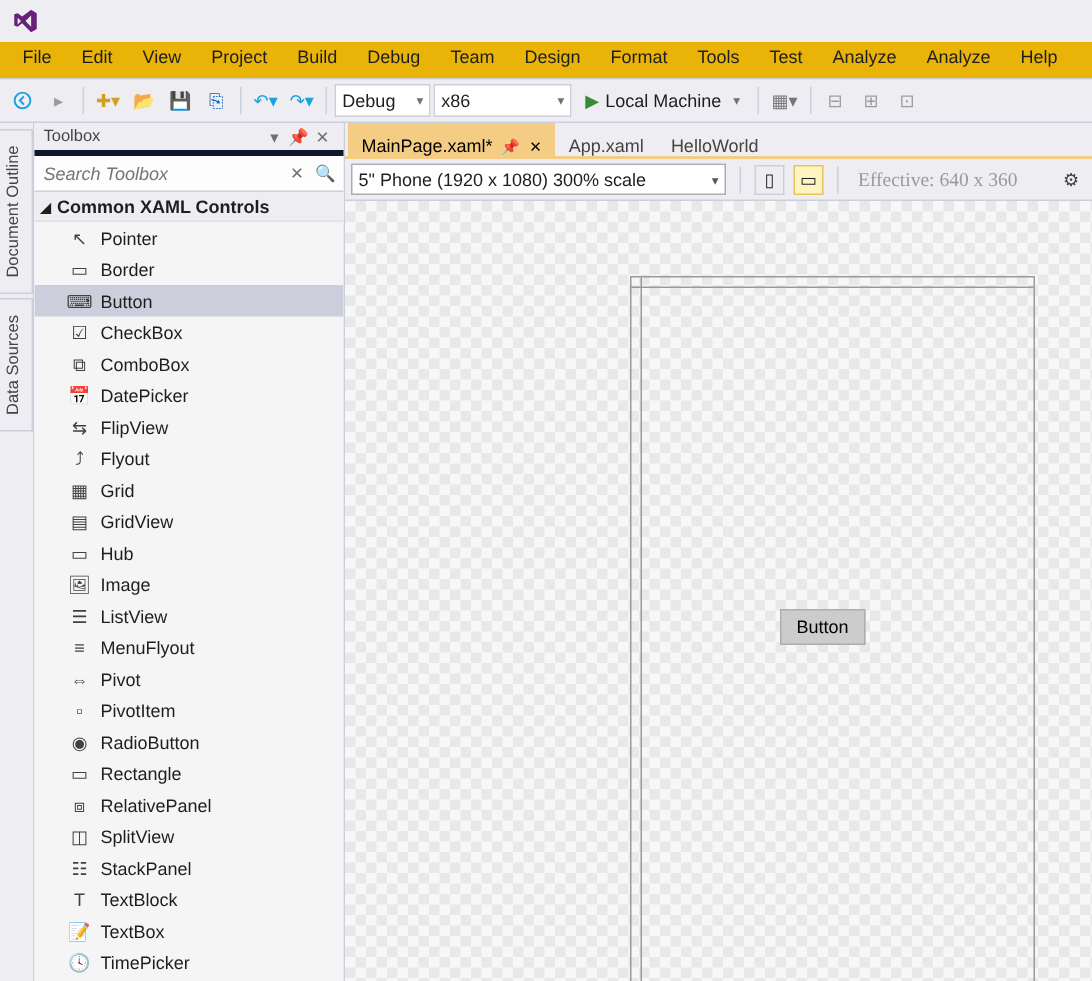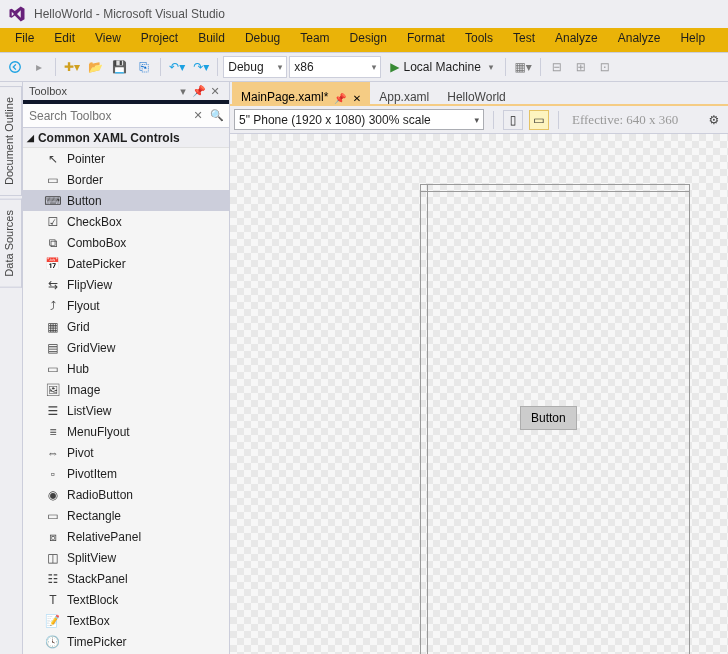--- a/index.html
+++ b/index.html
@@ -29,21 +29,21 @@
 
 .sidetabs { width: 23px; background: #eeeef2; border-right: 1px solid #cccedb; display: flex; flex-direction: column; padding-top: 4px; }
 .sidetab { writing-mode: vertical-rl; transform: rotate(180deg); padding: 10px 3px; font-size: 11px; background: #eeeef2; color: #444; cursor: pointer; margin-bottom: 3px; border:1px solid #cccedb; border-right:none;}
 
 
 .toolbox { width: 207px; background: #f5f5f5; border-right: 1px solid #cccedb; display: flex; flex-direction: column; }
 .panel-header { height: 22px; background: #eeeef2; border-bottom: 4px solid #0f172a; display: flex; align-items: center; padding: 0 6px; }
 .panel-title { flex: 1; font-size: 11px; color: #444; }
 .panel-hdr-icon { width: 16px; height: 16px; cursor: pointer; color:#717171; display:flex;align-items:center;justify-content:center;font-size:11px;}
 .search-row { height: 24px; display: flex; align-items: center; border-bottom: 1px solid #cccedb; background: #fdfdfd; padding: 0 4px; }
-.search-input { flex: 1; border: none; outline: none; color: #999; background: transparent; font-size: 12px; padding:2px;}
+.search-input { flex: 1; border: none; outline: none; font-style: italic; color: #999; background: transparent; font-size: 12px; padding:2px;}
 .search-icons { display: flex; gap: 3px; }
 .si { width:16px;height:16px;display:flex;align-items:center;justify-content:center;color:#717171;cursor:pointer;font-size:11px;}
 
 
 .tree { flex: 1; overflow-y: auto; background: #f5f5f5; }
 .tree-group { height: 20px; background: #eeeef2; display: flex; align-items: center; padding-left: 4px; font-size: 12px; font-weight: 700; color: #1e1e1e; border-bottom: 1px solid #e0e0e0; cursor:pointer;}
 .tree-group .caret { font-size: 9px; margin-right: 4px; color:#1e1e1e;}
 .tree-item { height: 21px; display: flex; align-items: center; padding-left: 22px; gap: 6px; cursor: pointer; }
 .tree-item.selected { background: #cccedb; }
 .ti-icon { width: 16px; height: 16px; display:flex;align-items:center;justify-content:center;color:#414141;font-size:12px;}
@@ -80,21 +80,20 @@
 .phone-frame:after{content:"";position:absolute;left:0;right:0;top:6px;height:1px;background:#9a9a9a;}
 .drop-button { position: absolute; left: 290px; top: 272px; padding: 4px 10px; background: #ccc; color:#000; border:1px solid #adadad; font-size:12px;}
 </style>
 </head>
 <body>
 
 <div class="titlebar">
   <svg class="vs-logo" viewBox="0 0 24 24">
       <path fill="#68217a" d="M17 2l5 3v14l-5 3-8-8-4 3-3-1V6l3-1 4 3 8-6zM5 9v6l3-3-3-3zm12 8V7l-5 5 5 5z"></path>
     </svg>
-  <span class="titlebar-title">HelloWorld - Microsoft Visual Studio</span>
 </div>
 
 <div class="menubar">
   <span class="menubar-item">File</span>
   <span class="menubar-item">Edit</span>
   <span class="menubar-item">View</span>
   <span class="menubar-item">Project</span>
   <span class="menubar-item">Build</span>
   <span class="menubar-item">Debug</span>
   <span class="menubar-item">Team</span>

